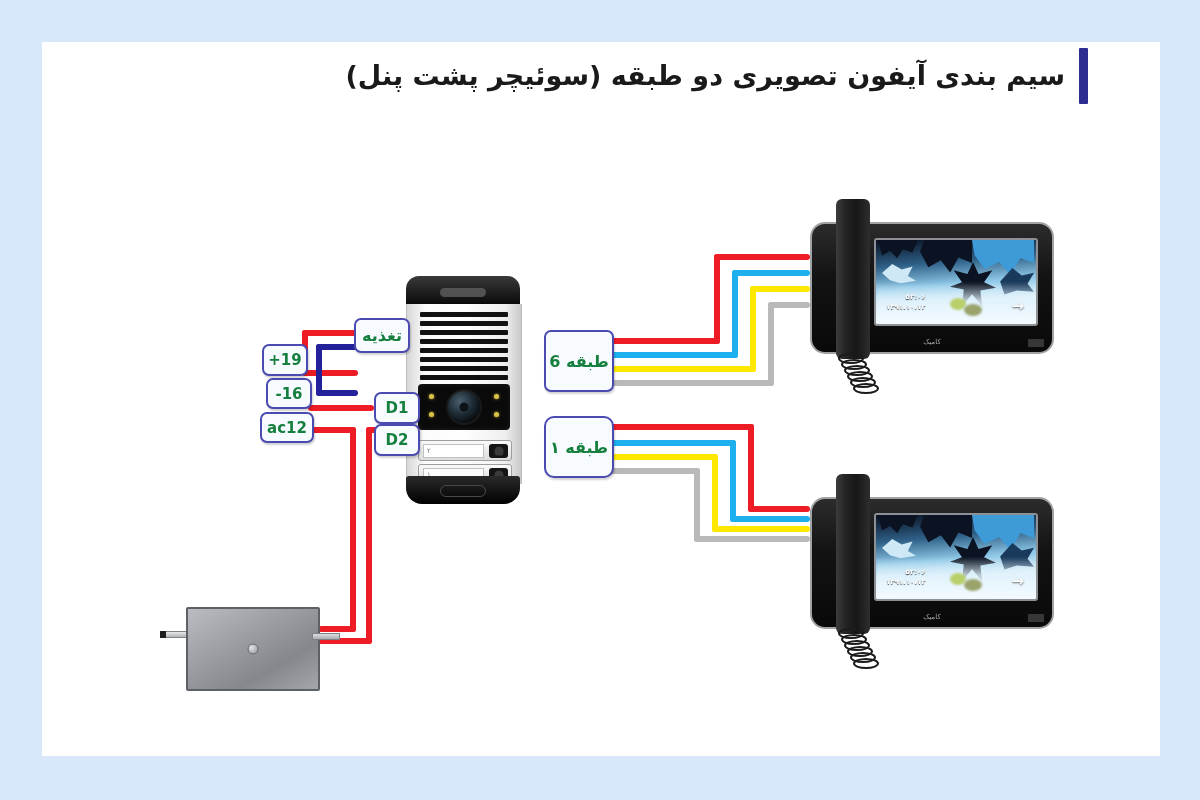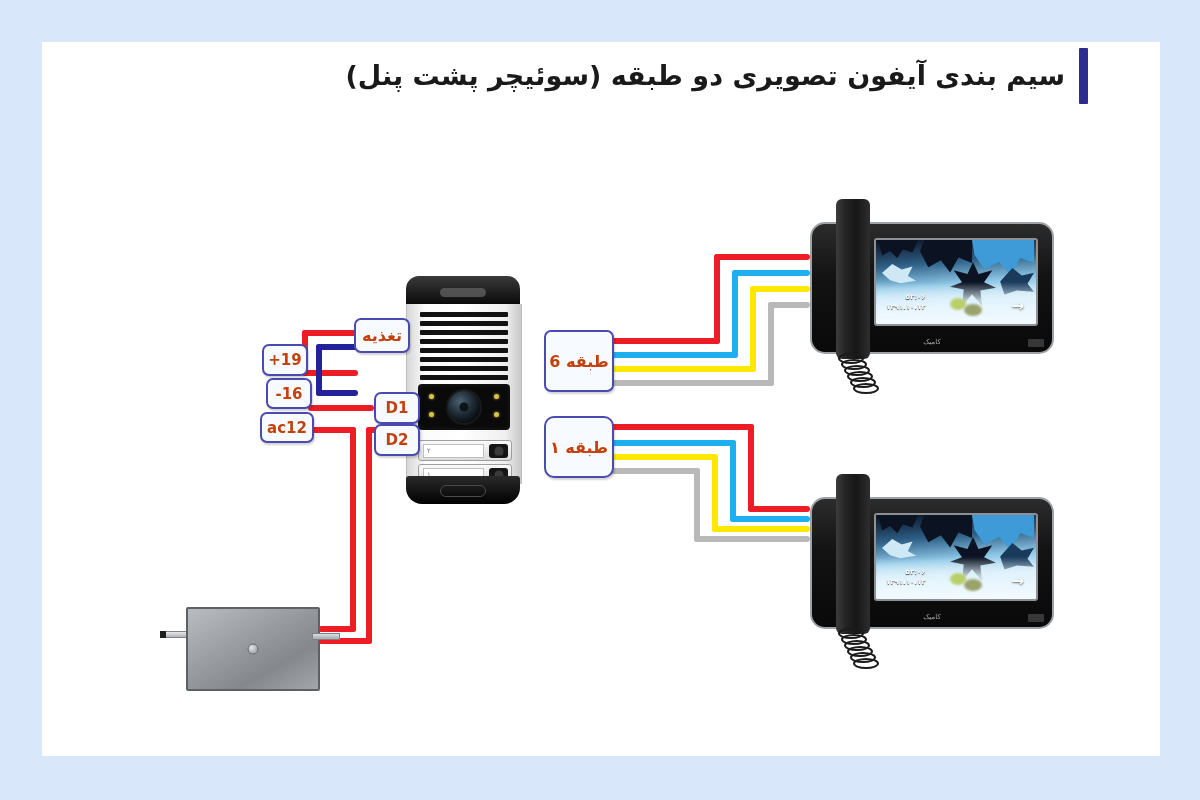--- a/index.html
+++ b/index.html
@@ -41,21 +41,21 @@
   .gray{background:#b9b9b9;}
 
   
 
   
   .lbl{
     position:absolute;
     background:#f7fbff;
     border:2px solid #4a4ab0;
     border-radius:7px;
-    color:#c2410c;
+    color:#15803d;
     font-weight:bold;
     display:flex;align-items:center;justify-content:center;
     box-shadow:1px 2px 2px rgba(0,0,0,.18);
     z-index:40;
     white-space:nowrap;
   }
   .lbl.sm{font-size:15px;}
   .lbl.fa{font-size:16px;direction:rtl;}
 
   

